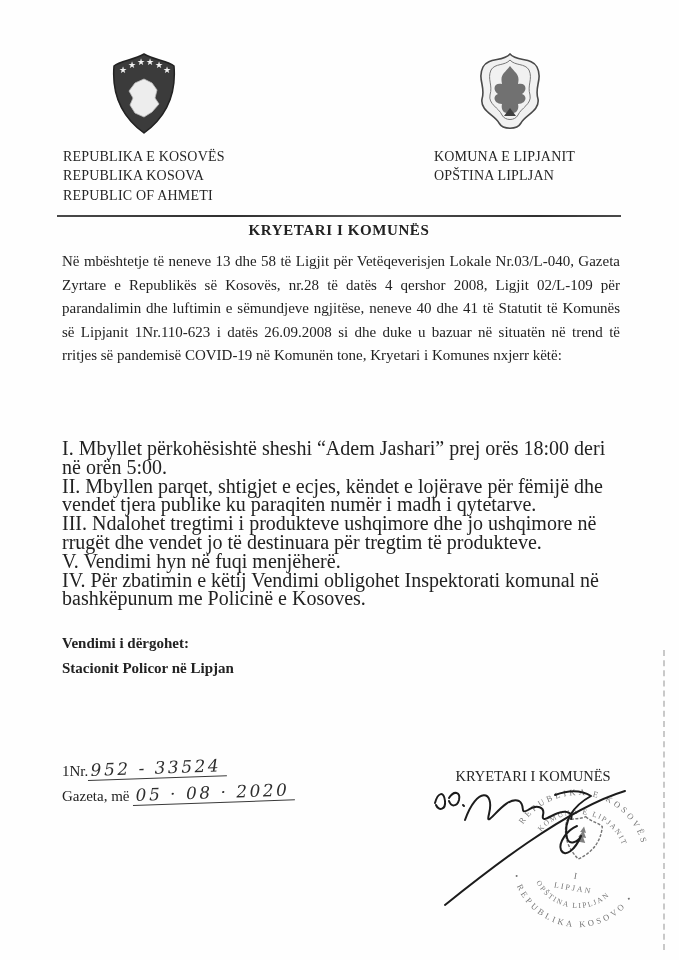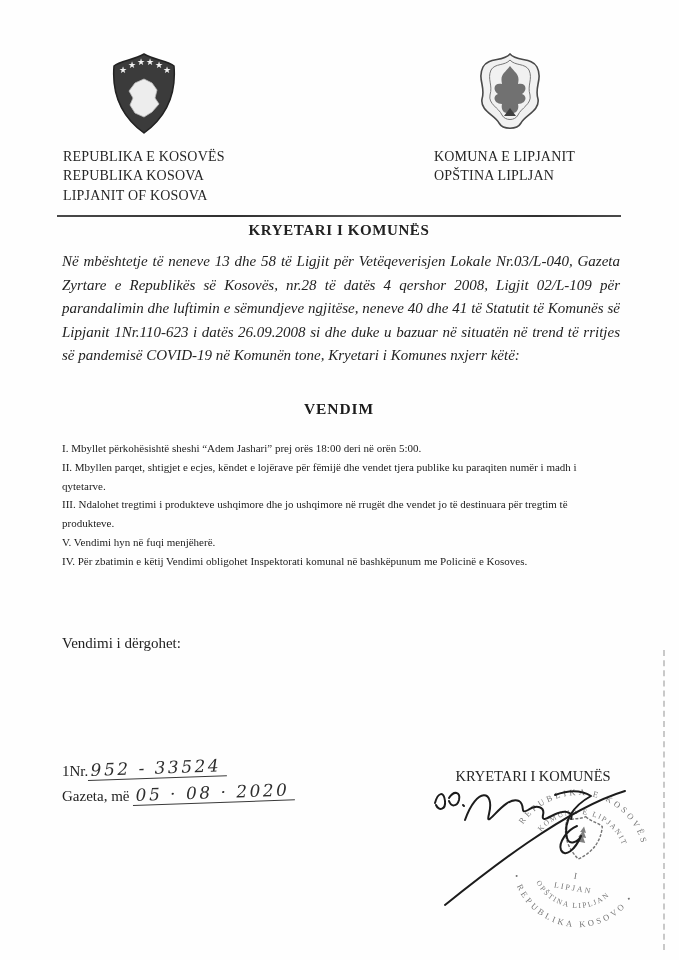--- a/index.html
+++ b/index.html
@@ -11,23 +11,23 @@
     background:#fefefe;
     font-family:"Liberation Serif","DejaVu Serif",serif;
     color:#1e1e1e;
     overflow:hidden;
   }
   .abs{position:absolute;}
   
   .org-block{font-size:14px;line-height:19.3px;letter-spacing:.2px;color:#262626;}
   .rule{height:2px;background:linear-gradient(90deg,#4a4a4a,#2f2f2f 30%,#555 55%,#303030 85%,#4a4a4a);}
   .doc-title{font-size:15px;font-weight:600;letter-spacing:.6px;text-align:center;color:#222;}
-  .intro{font-size:15px;line-height:23.6px;text-align:justify;color:#222;font-style:italic;}
+  .intro{font-size:15px;line-height:23.6px;text-align:justify;color:#222;}
   .vendim{font-size:15.5px;font-weight:700;letter-spacing:.9px;text-align:center;color:#1c1c1c;}
-  .items{font-size:11px;line-height:18.8px;color:#222;}
+  .items{font-size:20px;line-height:18.8px;color:#222;}
   .dist{font-size:15px;line-height:25px;color:#222;}
   .foot-left{font-size:15px;color:#222;}
   .foot-left .row{height:25px;white-space:nowrap;}
   .hw{
     display:inline-block;
     font-family:"DejaVu Serif","Liberation Serif",serif;
     font-style:italic;
     font-size:17px;
     letter-spacing:2.5px;
     color:#2e2e2e;
@@ -63,46 +63,46 @@
       <path d="M33,2 C40,10 55,5 60,15 C66,27 57,35 61,47 C63,59 48,63 44,71 C40,78 26,78 22,71 C18,63 3,59 5,47 C9,35 0,27 6,15 C11,5 26,10 33,2 Z" fill="#f1f1f1" stroke="#4a4a4a" stroke-width="1.6"></path>
       <path d="M33,8 C38,14 48,11 52,18 C56,27 50,33 53,43 C55,52 44,56 41,63 C38,69 28,69 25,63 C22,56 11,52 13,43 C16,33 10,27 14,18 C18,11 28,14 33,8 Z" fill="none" stroke="#777" stroke-width="1"></path>
       <path d="M33,14 c6,8 10,8 8,18 c8,-2 10,6 4,10 c6,2 4,10 -4,10 c2,8 -6,12 -8,6 c-2,6 -10,2 -8,-6 c-8,0 -10,-8 -4,-10 c-6,-4 -4,-12 4,-10 c-2,-10 2,-10 8,-18 z" fill="#5a5a5a" opacity="0.85"></path>
       <path d="M33,56 l6,8 -12,0 z" fill="#3f3f3f"></path>
     </svg>
   </div>
 
   <div class="abs org-block" style="left:63px;top:147px;">
     <div>REPUBLIKA E KOSOVËS</div>
     <div>REPUBLIKA KOSOVA</div>
-    <div>LIPJANIT OF KOSOVA</div>
+    <div>REPUBLIC OF AHMETI</div>
   </div>
 
   <div class="abs org-block" style="left:434px;top:147px;">
     <div>KOMUNA E LIPJANIT</div>
     <div>OPŠTINA LIPLJAN</div>
   </div>
 
   <div class="abs rule" style="left:57px;top:215px;width:564px;"></div>
 
   <div class="abs doc-title" style="left:57px;top:222px;width:564px;">KRYETARI I KOMUNËS</div>
 
   <div class="abs intro" style="left:62px;top:250px;width:558px;">Në mbështetje të neneve 13 dhe 58 të Ligjit për Vetëqeverisjen Lokale Nr.03/L-040, Gazeta Zyrtare e Republikës së Kosovës, nr.28 të datës 4 qershor 2008, Ligjit 02/L-109 për parandalimin dhe luftimin e sëmundjeve ngjitëse, neneve 40 dhe 41 të Statutit të Komunës së Lipjanit 1Nr.110-623 i datës 26.09.2008 si dhe  duke u bazuar në situatën në trend të rritjes së pandemisë COVID-19 në Komunën tone, Kryetari i Komunes nxjerr këtë:</div>
 
-  <div class="abs vendim" style="left:57px;top:400px;width:564px;">VENDIM</div>
 
   <div class="abs items" style="left:62px;top:439px;width:560px;">
     <div>I. Mbyllet  përkohësishtë sheshi  “Adem Jashari” prej orës 18:00 deri në orën 5:00.</div>
     <div>II. Mbyllen parqet, shtigjet e ecjes, këndet e lojërave për fëmijë dhe vendet tjera publike ku paraqiten numër i madh i qytetarve.</div>
     <div>III. Ndalohet tregtimi i produkteve ushqimore dhe jo ushqimore në rrugët dhe vendet jo të destinuara për tregtim të produkteve.</div>
     <div>V.  Vendimi hyn në fuqi menjëherë.</div>
     <div>IV. Për zbatimin e këtij Vendimi obligohet Inspektorati komunal në bashkëpunum me Policinë e Kosoves.</div>
   </div>
 
-  <div class="abs dist" style="left:62px;top:631px;">
+  <div class="abs dist" style="left:62px;top:631px;font-weight:bold;">
     <div>Vendimi i dërgohet:</div>
+    <div>Stacionit Policor në Lipjan</div>
   </div>
 
   <div class="abs foot-left" style="left:62px;top:760px;">
     <div class="row">
       <span>1Nr.</span><span class="hw">952 - 33524</span>
     </div>
     <div class="row">
       <span>Gazeta, më</span>&nbsp;<span class="hw">05 · 08 · 2020</span>
     </div>
   </div>

